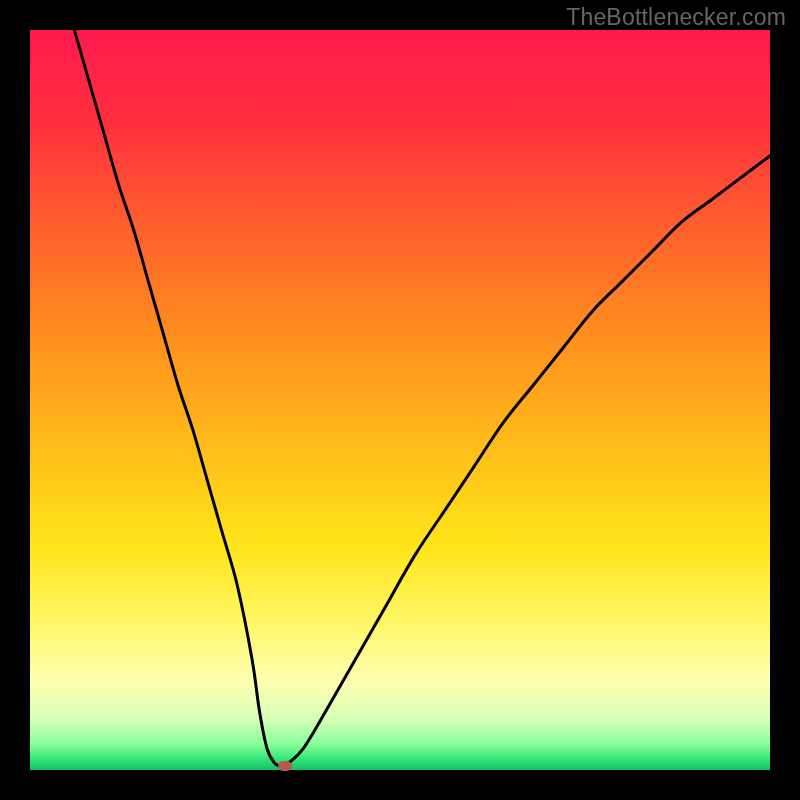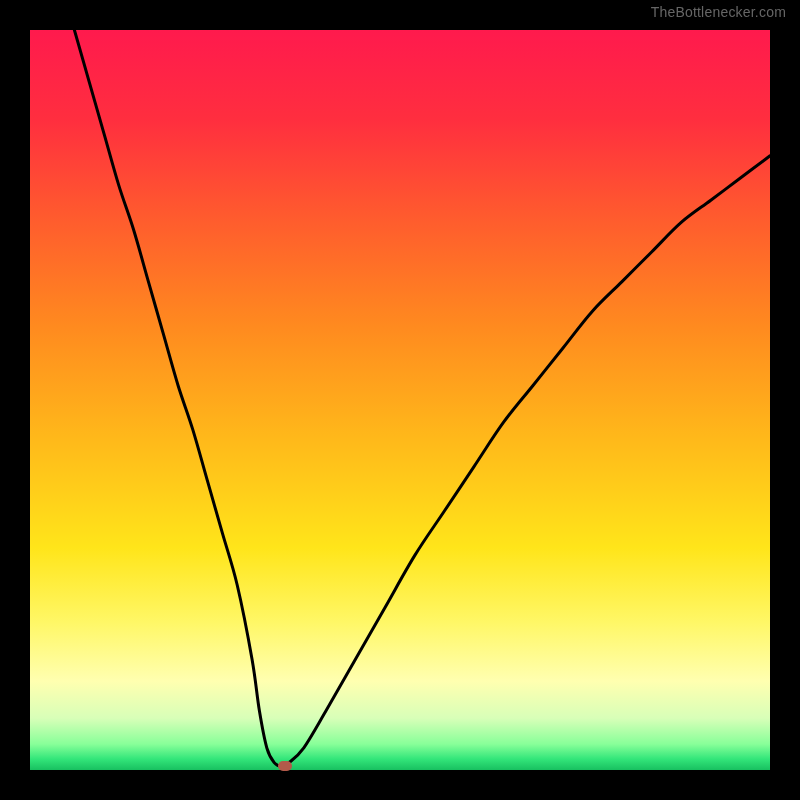--- a/index.html
+++ b/index.html
@@ -9,21 +9,21 @@
     background: #000;
     position: relative;
     font-family: Arial, sans-serif;
     overflow: hidden;
   }
   .attribution {
     position: absolute;
     top: 4px;
     right: 14px;
     color: #666;
-    font-size: 14px;
+    font-size: 23px;
     font-weight: 400;
     z-index: 10;
     letter-spacing: 0.2px;
   }
   .plot-area {
     position: absolute;
     left: 30px;
     top: 30px;
     width: 740px;
     height: 740px;

